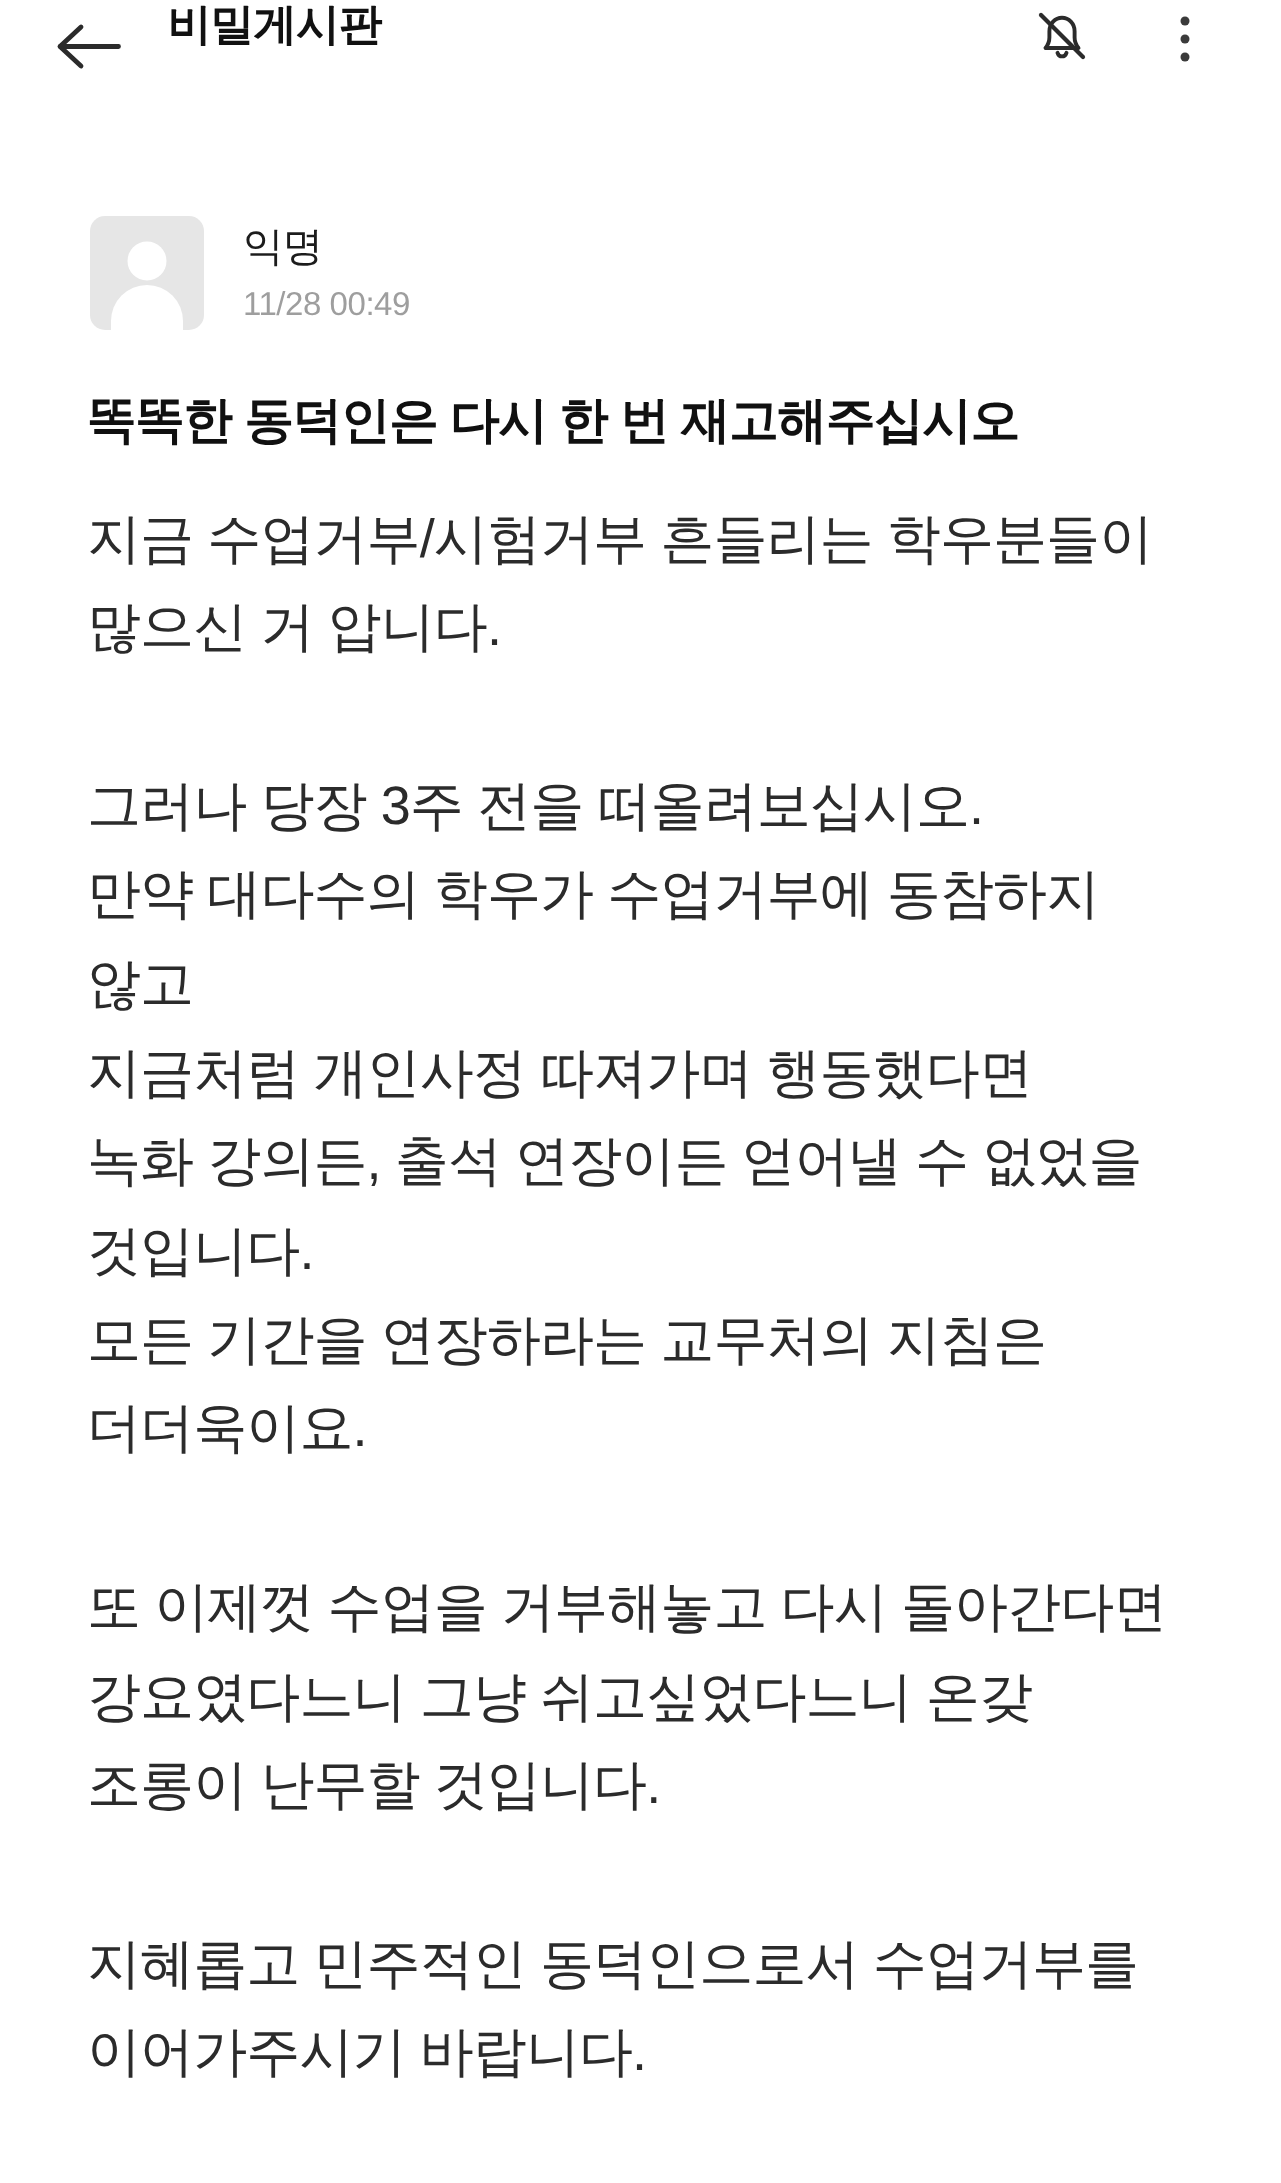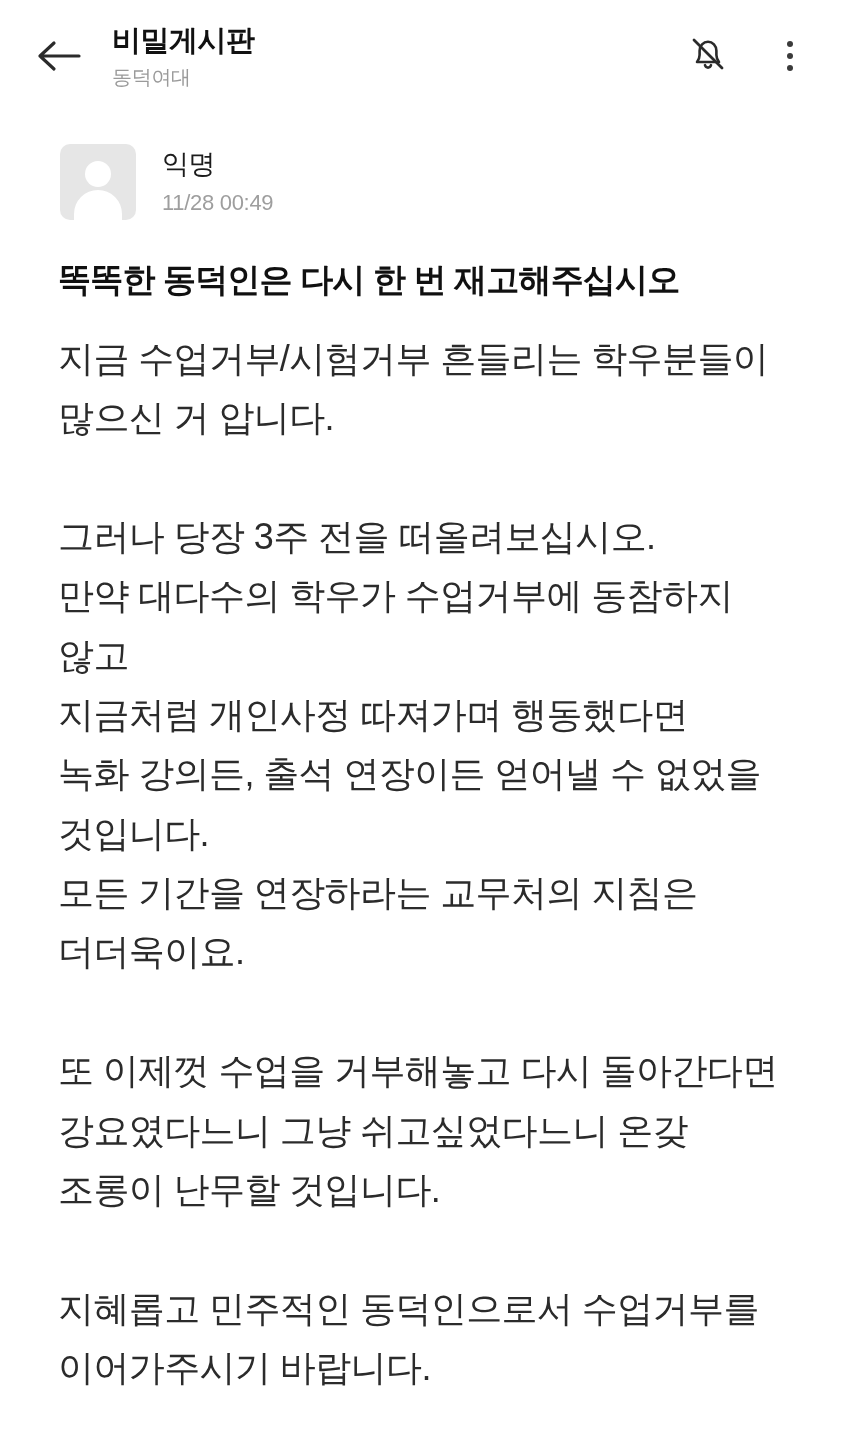--- a/index.html
+++ b/index.html
@@ -13,21 +13,21 @@
     font-family: "Liberation Sans", "DejaVu Sans", sans-serif;
     color: #1a1a1a;
     overflow: hidden;
     position: relative;
   }
 
   
   .header {
     height: 112px;
     display: flex;
-    align-items: center;
+    align-items: flex-start;
     padding: 0 28px;
     box-sizing: border-box;
   }
   .back-btn {
     width: 62px;
     height: 62px;
     display: flex;
     align-items: center;
     justify-content: center;
     flex: 0 0 auto;
@@ -215,21 +215,20 @@
   <div class="back-btn">
     <span>
       <svg width="44" height="34" viewBox="0 0 44 34" fill="none">
         <path d="M42 17H3M3 17L17 4M3 17L17 30" stroke="#2b2b2b" stroke-width="3.2" stroke-linecap="round" stroke-linejoin="round"></path>
       </svg>
     </span>
   </div>
 
   <div class="header-titles">
     <div class="header-title">비밀게시판</div>
-    <div class="header-sub">동덕여대</div>
   </div>
 
   <div class="header-actions">
     <div class="icon-btn">
       <span>
         <svg width="46" height="46" viewBox="0 0 46 46" fill="none">
           <path d="M12 31c1.6-2 2.6-4 2.6-7v-4.2c0-5 3.8-9 8.4-9 4.6 0 8.4 4 8.4 9V24c0 3 1 5 2.6 7H12z" stroke="#2b2b2b" stroke-width="2.6" stroke-linejoin="round"></path>
           <path d="M20 34.2c.5 1.5 1.7 2.4 3 2.4s2.5-.9 3-2.4" stroke="#2b2b2b" stroke-width="2.6" stroke-linecap="round"></path>
           <path d="M9 9l28 28" stroke="#2b2b2b" stroke-width="2.8" stroke-linecap="round"></path>
         </svg>

